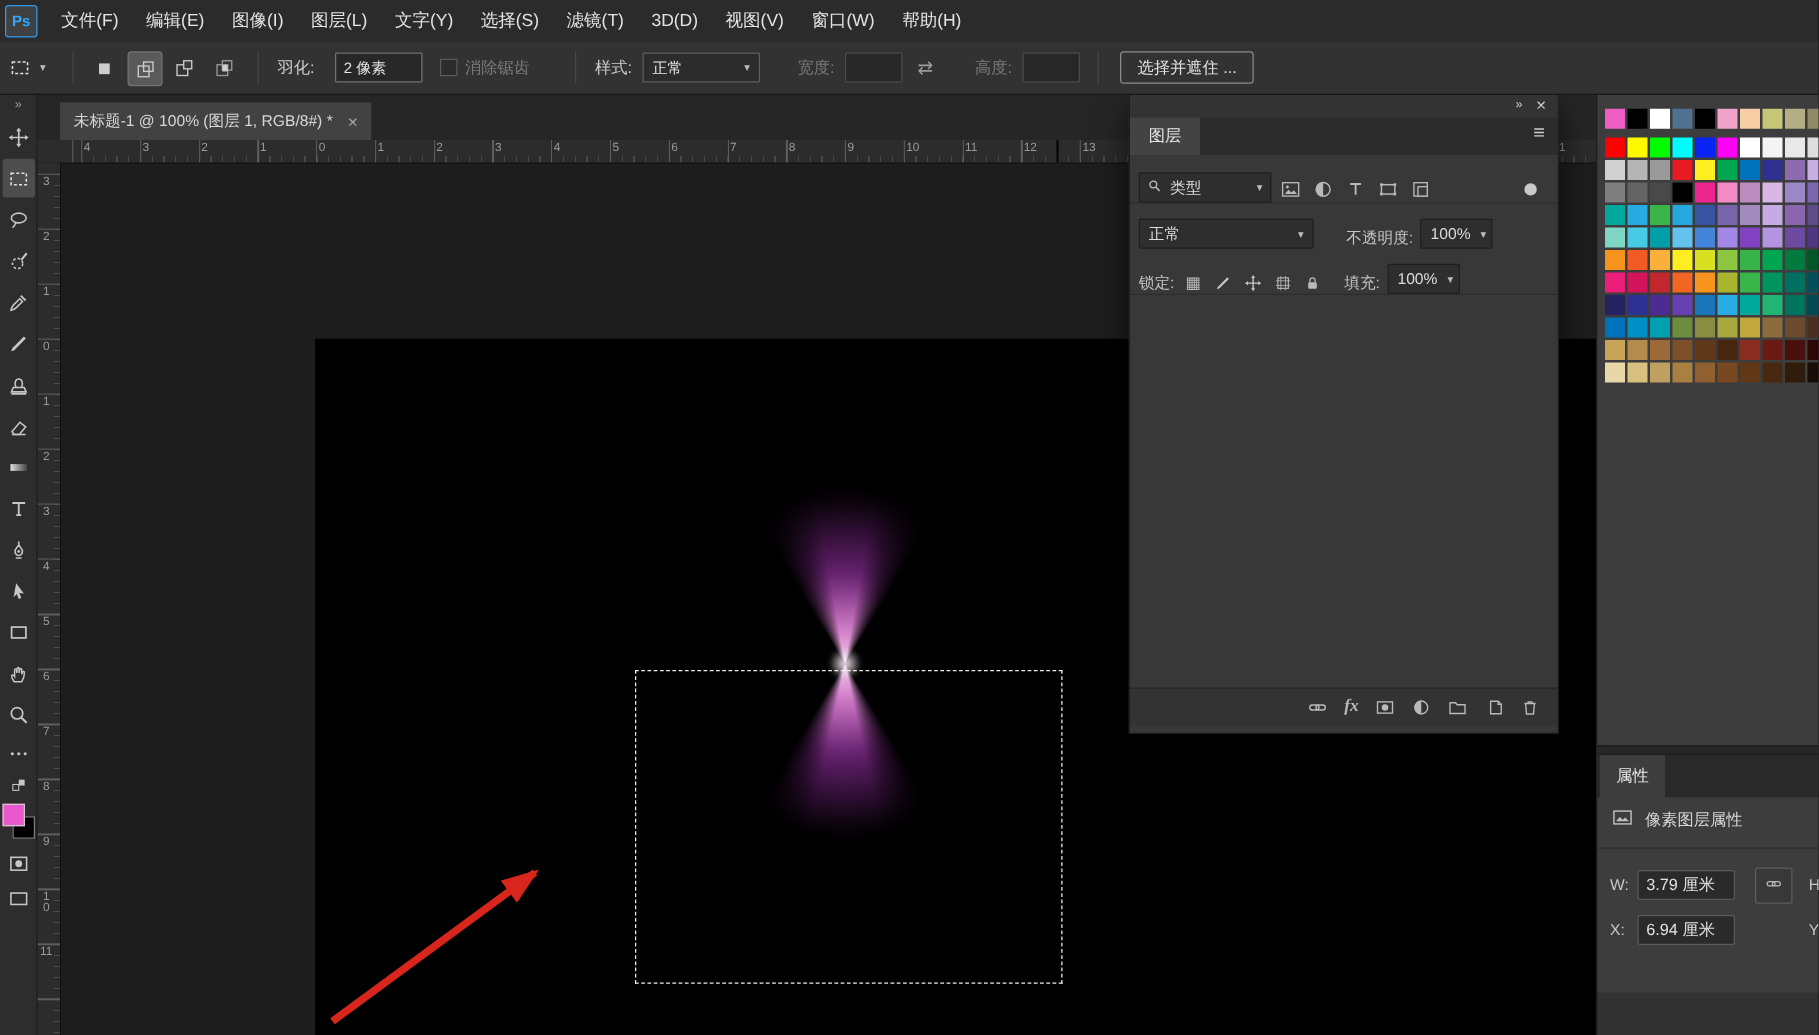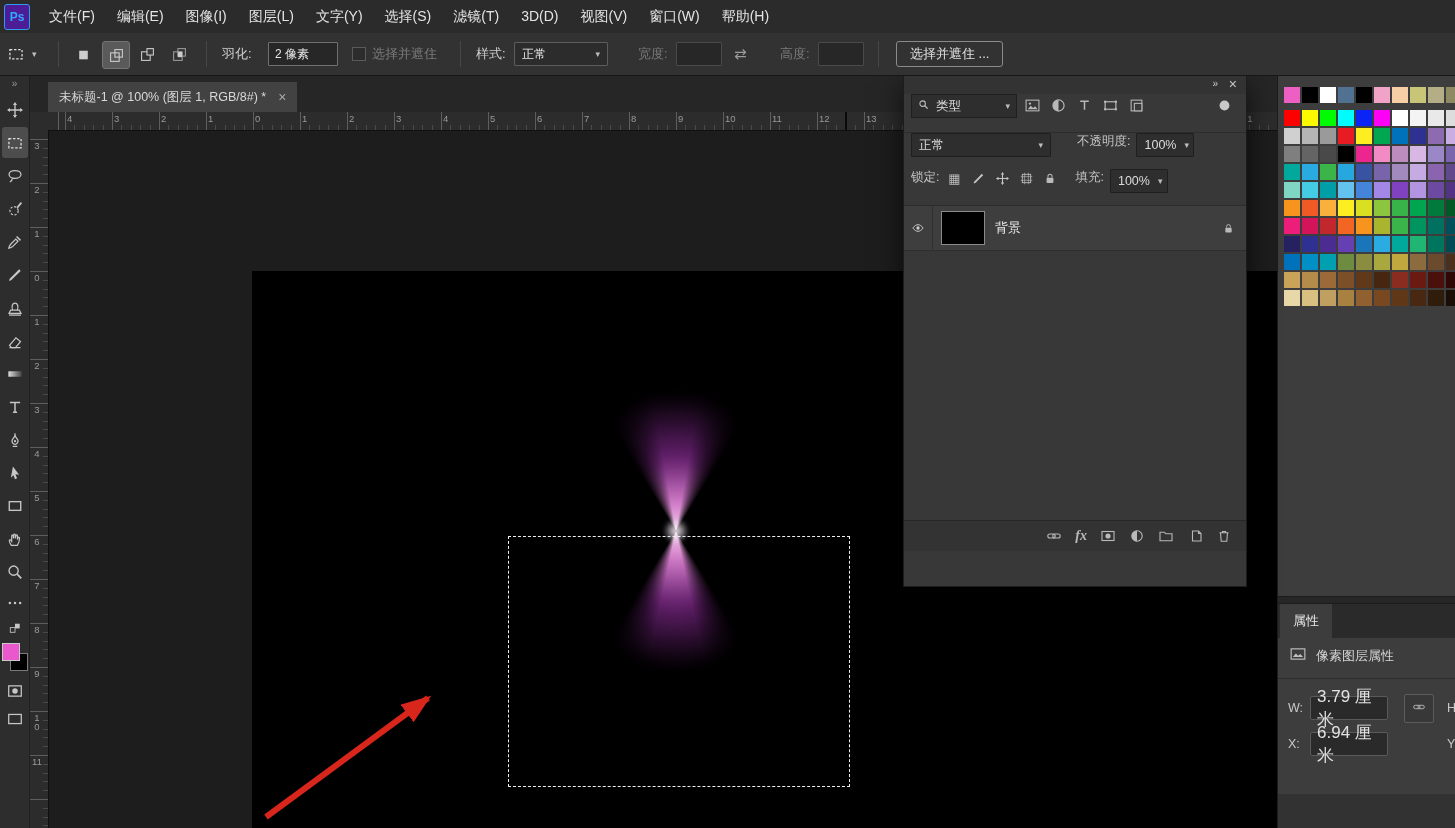--- a/index.html
+++ b/index.html
@@ -1,21 +1,21 @@
 <!DOCTYPE html>
 <html><head>
 <meta charset="utf-8">
 <style>
   html,body{margin:0;padding:0;background:#111;}
   #root{position:relative;width:1455px;height:828px;overflow:hidden;background:#1d1d1d;
         font-family:"Liberation Sans","DejaVu Sans",sans-serif;color:#dcdcdc;font-size:13px;}
   
   #menubar{position:absolute;left:0;top:0;width:1455px;height:33px;background:#2b2b2b;
            border-bottom:1px solid #1a1a1a;display:flex;align-items:center;z-index:40;}
-  #pslogo{width:24px;height:24px;margin:0 8px 0 4px;background:#4c1d95;border:1px solid #2f9bf0;
+  #pslogo{width:24px;height:24px;margin:0 8px 0 4px;background:#404040;border:1px solid #2f9bf0;
           border-radius:3px;color:#31a8ff;font-size:12px;font-weight:bold;display:flex;
           align-items:center;justify-content:center;flex:none;}
   #menu-items{display:flex;}
   .menu-item{padding:0 11px;height:33px;line-height:33px;font-size:14px;color:#e4e4e4;white-space:nowrap;}
   
   #optionsbar{position:absolute;left:0;top:33px;width:1455px;height:42px;background:#323232;
               border-bottom:1px solid #161616;z-index:40;}
   .ob{position:absolute;top:0;height:42px;display:flex;align-items:center;gap:6px;}
   .ob-label{color:#cfcfcf;font-size:13px;white-space:nowrap;}
   .ob-label.dim{color:#7a7a7a;}
@@ -89,21 +89,21 @@
   #layers-panel{position:absolute;left:903px;top:75px;width:344px;height:512px;background:#383838;
                 border:1px solid #1c1c1c;box-sizing:border-box;z-index:30;
                 box-shadow:0 10px 26px rgba(0,0,0,.65);}
   .lp-titlebar{position:relative;height:18px;background:#333;}
   .lp-collapse{position:absolute;right:28px;top:2px;font-size:10px;color:#c9c9c9;}
   .lp-close{position:absolute;right:9px;top:0px;font-size:14px;color:#c9c9c9;}
   .lp-tabrow{position:relative;height:30px;background:#2c2c2c;}
   .lp-tab{display:inline-flex;height:30px;align-items:center;padding:0 15px;background:#434343;
           font-size:13px;color:#e6e6e6;}
   .lp-menu{position:absolute;right:10px;top:4px;font-size:16px;color:#c9c9c9;}
-  .lp-row{display:flex;align-items:flex-start;padding:0 7px;background:#383838;}
+  .lp-row{display:flex;align-items:flex-end;padding:0 7px;background:#383838;}
   .lp-filter{height:38px;border-bottom:1px solid #2c2c2c;}
   .lp-blend{height:36px;}
   .lp-lock{height:36px;border-bottom:1px solid #2c2c2c;}
   .lp-select{background:#2e2e2e;border:1px solid #1f1f1f;height:24px;display:flex;align-items:center;
              justify-content:space-between;padding:0 7px;font-size:12.5px;color:#dcdcdc;border-radius:1px;box-sizing:border-box;}
   .lp-search{width:106px;height:24px;background:#2e2e2e;border:1px solid #1f1f1f;display:flex;
              align-items:center;gap:6px;padding:0 6px;font-size:12.5px;color:#dcdcdc;box-sizing:border-box;}
   .lp-search svg{width:12px;height:12px;}
   .lp-ficon{width:22px;height:22px;display:flex;align-items:center;justify-content:center;margin-left:4px;}
   .lp-ficon svg{width:15px;height:15px;}
@@ -144,21 +144,21 @@
   .dock-divider{height:6px;background:#262626;border-top:1px solid #1c1c1c;border-bottom:1px solid #1c1c1c;}
   #props-body{position:relative;height:156px;background:#3d3d3d;}
   .props-header{position:absolute;left:10px;top:8px;display:flex;align-items:center;gap:8px;
                 font-size:13px;color:#d6d6d6;}
   .props-header svg{width:20px;height:16px;}
   .props-sep{position:absolute;left:0;right:0;top:40px;height:1px;background:#2e2e2e;}
   .props-row{position:absolute;left:0;right:0;height:26px;}
   .props-label{position:absolute;left:10px;top:5px;font-size:12.5px;color:#c9c9c9;}
   .props-input{position:absolute;left:32px;top:0;width:78px;height:24px;background:#2a2a2a;
                border:1px solid #5a5a5a;border-radius:2px;display:flex;align-items:center;
-               padding:0 6px;font-size:17px;color:#e2e2e2;box-sizing:border-box;}
+               padding:0 6px;font-size:13px;color:#e2e2e2;box-sizing:border-box;}
   .props-link{position:absolute;left:126px;top:-2px;width:28px;height:27px;border:1px solid #5c5c5c;
               border-radius:2px;background:#383838;display:flex;align-items:center;justify-content:center;}
   .props-link svg{width:16px;height:12px;}
   .props-clip{position:absolute;left:169px;top:5px;font-size:12.5px;color:#c9c9c9;}
 </style>
 </head>
 <body>
 
 <div id="root">
 
@@ -215,21 +215,21 @@
       </div>
     <div class="ob-sep" style="left:206px"></div>
     <div class="ob" style="left:222px">
         <span class="ob-label">羽化:</span>
       </div>
     <div class="ob" style="left:268px">
         <div class="ob-input" style="width:56px">2 像素</div>
       </div>
     <div class="ob" style="left:352px">
       <span class="checkbox"></span>
-      <span class="ob-label dim">选择并遮住</span>
+      <span class="ob-label dim">消除锯齿</span>
     </div>
     <div class="ob-sep" style="left:460px"></div>
     <div class="ob" style="left:476px">
         <span class="ob-label">样式:</span>
       </div>
     <div class="ob" style="left:514px">
       <div class="ob-select" style="width:78px">
         <span>正常</span>
         <span class="caret">▾</span>
       </div>
@@ -447,20 +447,24 @@
         <line x1="14" y1="546" x2="176" y2="427" stroke-width="6" marker-end="url(#ah)" stroke="#d9261c"></line>
       </svg>
     </div>
   </div>
 
   <div id="layers-panel">
     <div class="lp-titlebar">
       <span class="lp-collapse">»</span>
       <span class="lp-close">×</span>
     </div>
+    <div class="lp-tabrow">
+      <div class="lp-tab">图层</div>
+      <span class="lp-menu">≡</span>
+    </div>
     <div class="lp-row lp-filter">
       <div class="lp-search">
         <span id="search-ico"><svg viewBox="0 0 14 14" style="width:12px;height:12px">
               <circle cx="5.4" cy="5.4" r="3.2" fill="none" stroke="#bdbdbd" stroke-width="1.2"></circle>
               <path d="M7.9 7.9l3.4 3.4" stroke="#bdbdbd" stroke-width="1.4"></path>
             </svg></span>
         <span>类型</span>
         <span class="caret" style="margin-left:auto">▾</span>
       </div>
       <span class="lp-ficon" id="f-pixel">
@@ -539,36 +543,20 @@
             <path d="M4.6 6V4.4a2.4 2.4 0 014.8 0V6" fill="none" stroke="#b9b9b9" stroke-width="1.2"></path>
           </svg>
         </span>
       <span class="lp-label" style="margin-left:16px">填充:</span>
       <div class="lp-select" style="width:58px;margin-left:6px">
         <span>100%</span>
         <span class="caret">▾</span>
       </div>
     </div>
     <div id="layer-list">
-        <div class="layer-row">
-          <span class="eye">
-            <svg viewBox="0 0 14 14" style="width:16px;height:12px">
-              <path d="M1 7c2-2.6 4-3.9 6-3.9S11 4.4 13 7c-2 2.6-4 3.9-6 3.9S3 9.6 1 7z" fill="none" stroke="#cfcfcf" stroke-width="1.1"></path>
-              <circle cx="7" cy="7" r="1.9" fill="#cfcfcf"></circle>
-            </svg>
-          </span>
-          <span class="thumb black"></span>
-          <span class="lname">背景</span>
-          <span class="llock">
-            <svg viewBox="0 0 14 14" style="width:11px;height:13px">
-              <rect x="3" y="6.2" width="8" height="6" rx="1" fill="#b9b9b9"></rect>
-              <path d="M4.6 6V4.4a2.4 2.4 0 014.8 0V6" fill="none" stroke="#b9b9b9" stroke-width="1.2"></path>
-            </svg>
-          </span>
-        </div>
       </div>
     <div class="lp-bottombar">
       <span class="bi" id="bb-link">
           <svg viewBox="0 0 14 14">
             <rect x=".8" y="5" width="7.4" height="4" rx="2" fill="none" stroke="#b9b9b9" stroke-width="1.1"></rect>
             <rect x="5.8" y="5" width="7.4" height="4" rx="2" fill="none" stroke="#b9b9b9" stroke-width="1.1"></rect>
           </svg>
         </span>
       <span class="fx">fx</span>
       <span class="bi" id="bb-mask">

